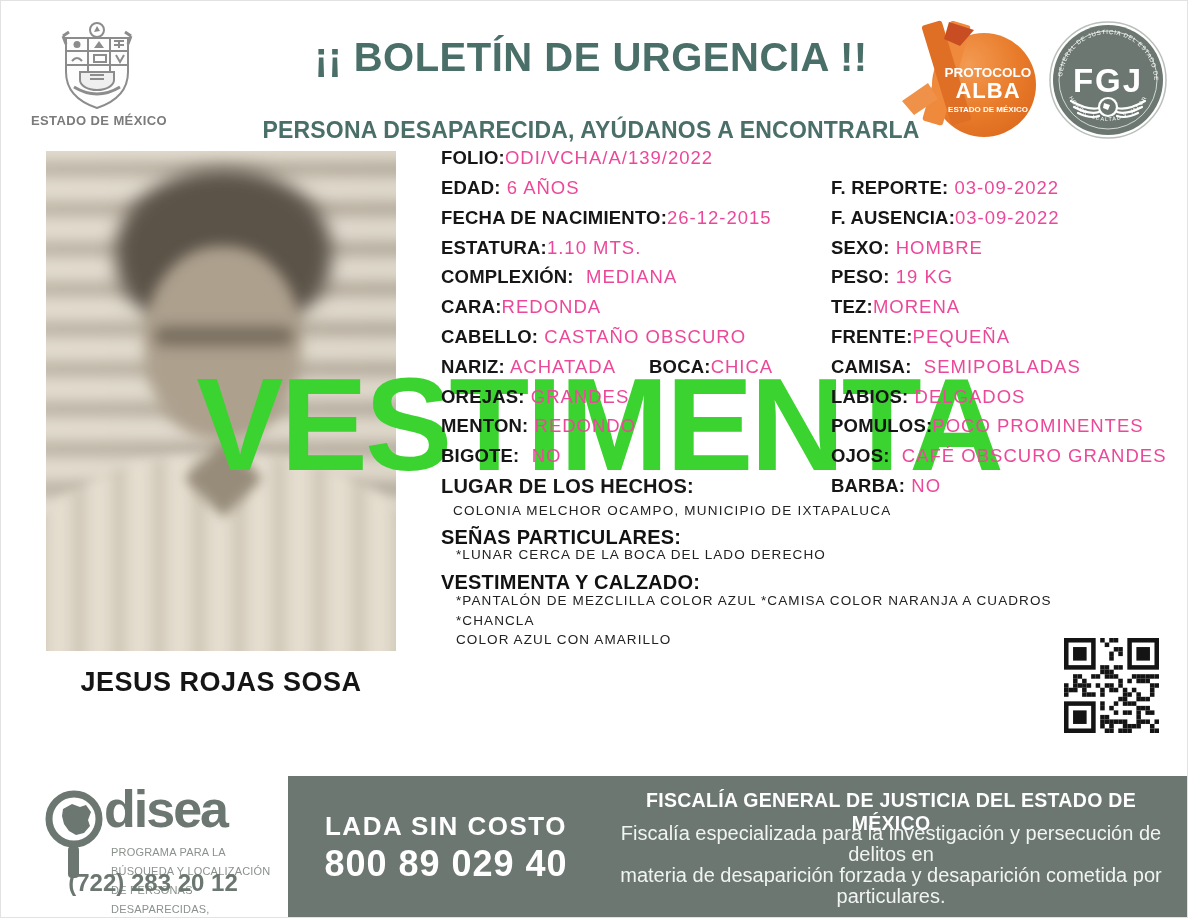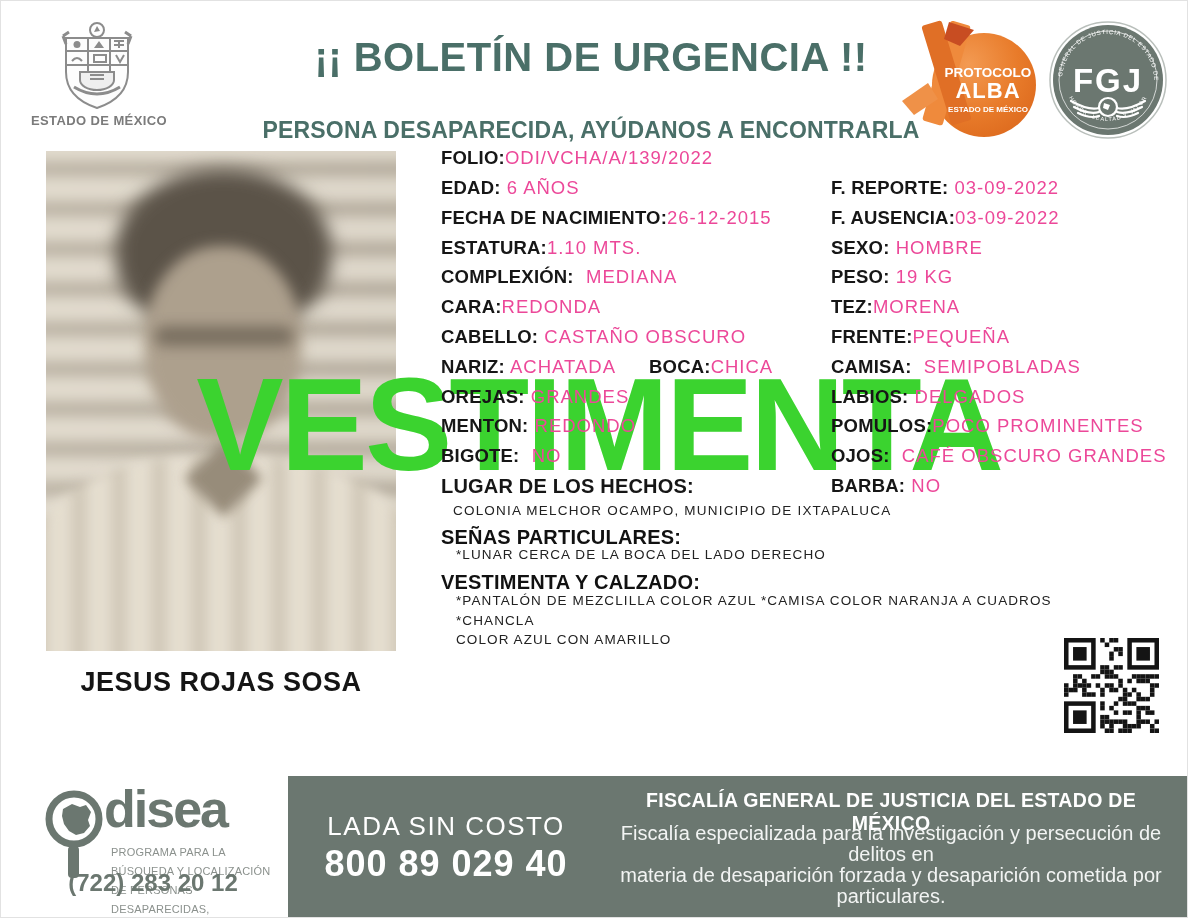--- a/index.html
+++ b/index.html
@@ -57,21 +57,21 @@
   
   .footer-bar{position:absolute;left:287px;top:775px;width:901px;height:143px;z-index:1;}
   .odisea-glass{position:absolute;left:40px;top:788px;z-index:2;}
   .odisea-word{position:absolute;left:103px;top:778px;font-size:52px;font-weight:800;
     letter-spacing:-2px;z-index:2;}
   .odisea-program{position:absolute;left:110px;top:842px;width:180px;font-size:11px;
     line-height:19px;color:#8b918d;letter-spacing:.2px;white-space:pre-line;z-index:2;}
   .odisea-phone{position:absolute;left:32px;top:868px;width:240px;text-align:center;
     font-size:24px;font-weight:800;z-index:2;}
   .lada-label{position:absolute;left:297px;top:810px;width:296px;text-align:center;
-    font-size:26px;font-weight:400;color:#fff;letter-spacing:1.5px;z-index:2;}
+    font-size:26px;font-weight:700;color:#fff;letter-spacing:1.5px;z-index:2;}
   .lada-number{position:absolute;left:292px;top:842px;width:306px;text-align:center;
     font-size:36px;font-weight:800;color:#fff;letter-spacing:1px;z-index:2;}
   .fisc-title{position:absolute;left:605px;top:788px;width:570px;text-align:center;
     font-size:19.5px;font-weight:800;color:#fff;letter-spacing:.3px;z-index:2;}
   .fisc-desc{position:absolute;left:610px;top:822px;width:560px;text-align:center;
     font-size:20px;color:#f2f4f3;line-height:21px;white-space:pre-line;z-index:2;}
   .fisc-addr{position:absolute;left:600px;top:866px;width:562px;text-align:right;
     font-size:17px;font-weight:800;color:#fff;line-height:22px;white-space:pre-line;z-index:2;}
 </style>
 </head>

